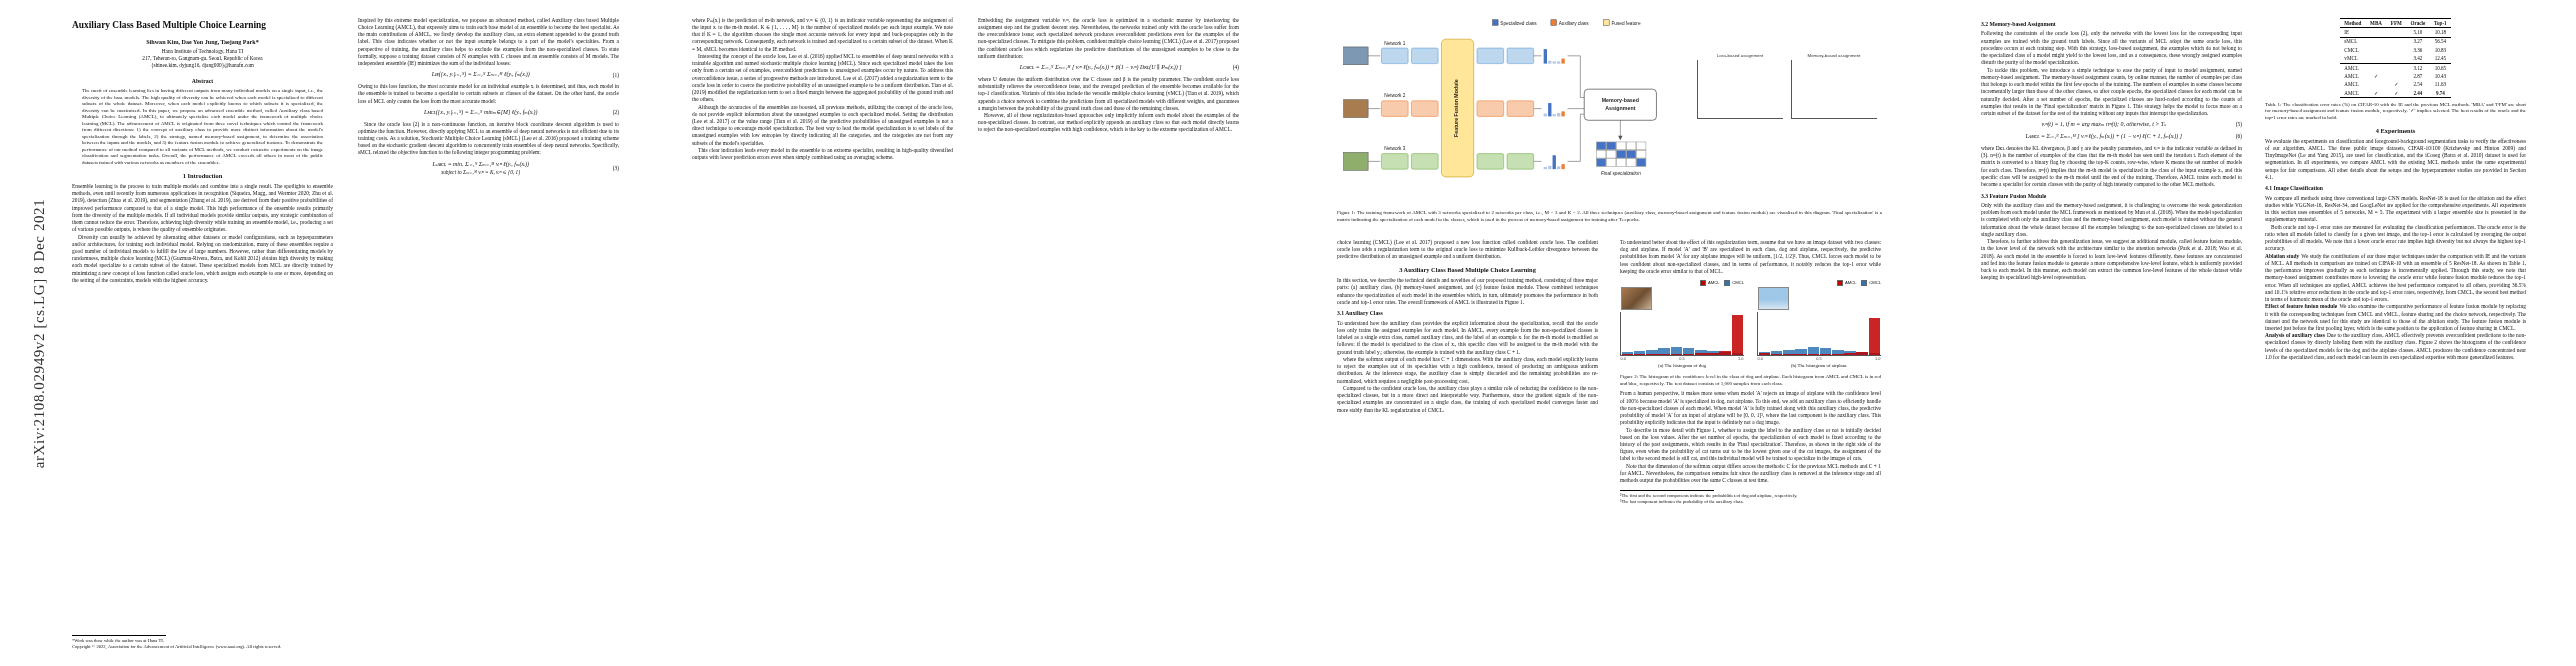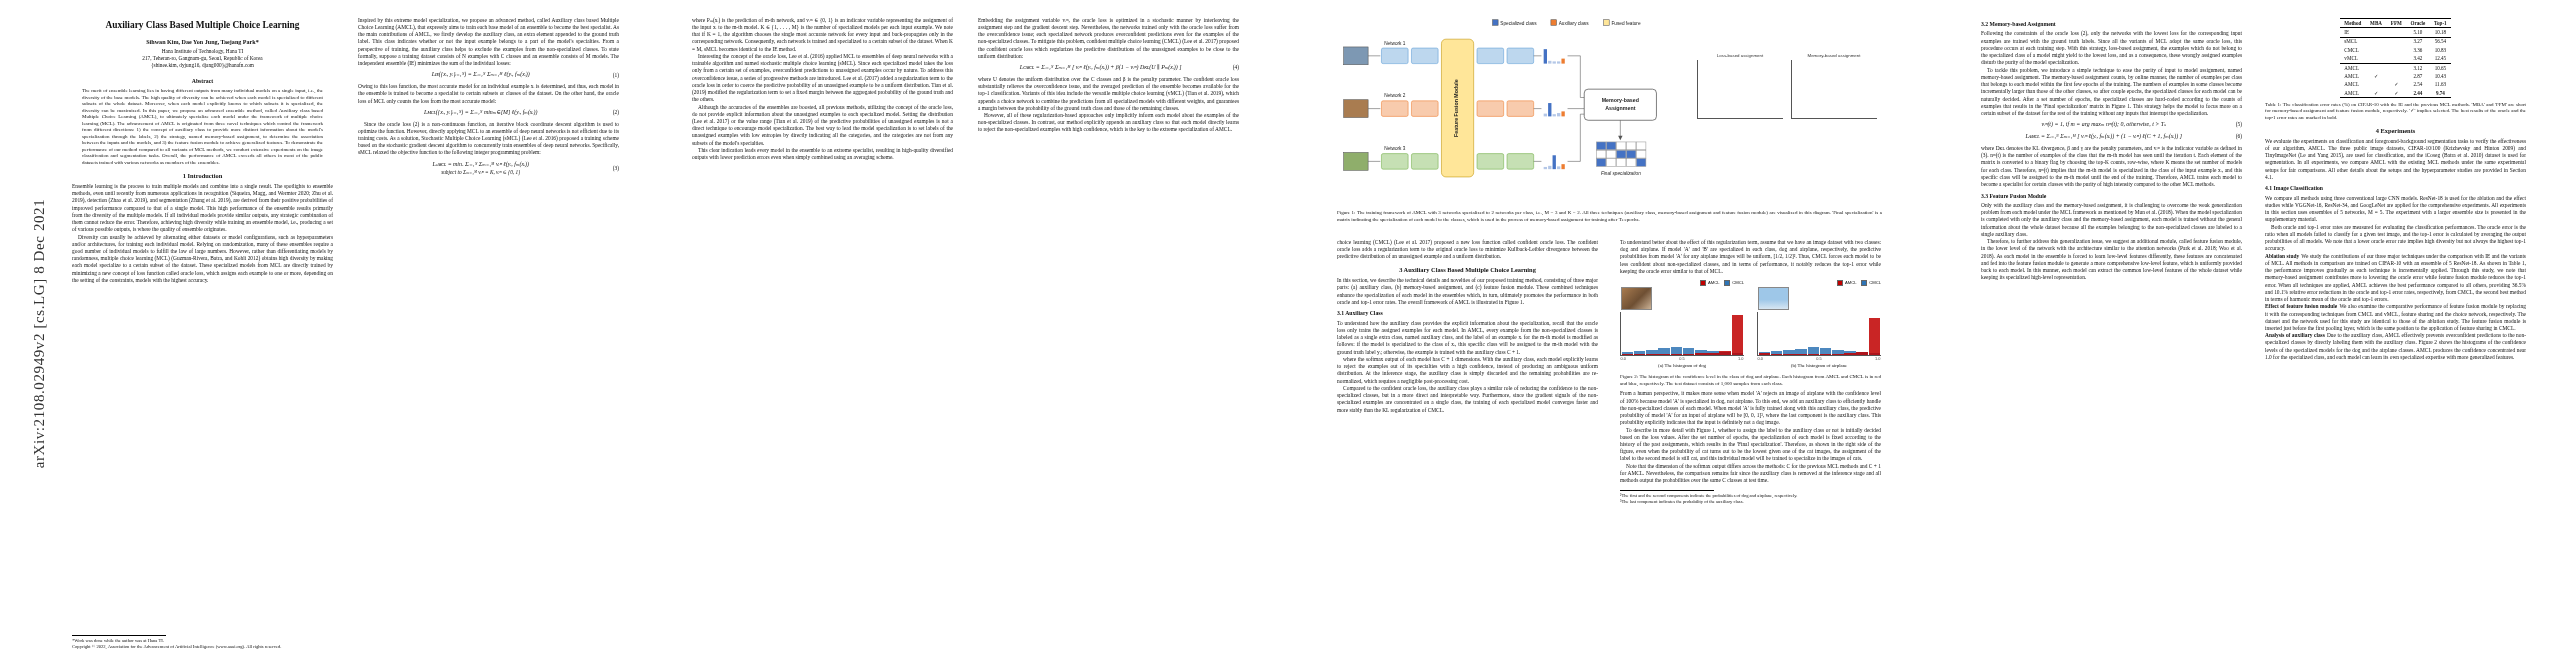--- a/index.html
+++ b/index.html
@@ -11,21 +11,21 @@
   .arxiv-stamp{
     position:absolute;left:-172px;top:325px;width:422px;
     transform:rotate(-90deg);text-align:center;
     font-size:15px;letter-spacing:0.6px;color:#333;
     font-family:"Liberation Serif","DejaVu Serif",serif;
   }
   .col{
     position:absolute;top:16.7px;width:261px;height:634px;overflow:hidden;
     font-size:5.4px;line-height:1.34;text-align:justify;
   }
-  .paper-title{font-size:9.4px;font-weight:bold;text-align:center;margin:3.3px 0 6.7px;line-height:1.2;}
+  .paper-title{font-size:9.4px;font-weight:bold;margin:3.3px 0 6.7px;line-height:1.2;}
   .authors{text-align:center;font-weight:bold;font-size:6.1px;margin-bottom:2.2px;}
   .affil{text-align:center;font-size:5.3px;line-height:1.3;}
   .abs-head{text-align:center;font-weight:bold;font-size:5.8px;margin:9px 0 2.8px;}
   .abs-text{margin:0 10px;font-size:5px;line-height:1.3;}
   .sec-h{text-align:center;font-weight:bold;font-size:6.4px;margin:5.6px 3.3px 2.8px;line-height:1.25;}
   .subsec-h{font-weight:bold;font-size:5.7px;margin:4.4px 0 1.7px;text-align:left;}
   .para{margin:0;text-indent:6.1px;}
   .para.noindent{text-indent:0;}
   .runin{margin-right:2.2px;}
   .eq{display:flex;align-items:center;margin:3.9px 0;}

